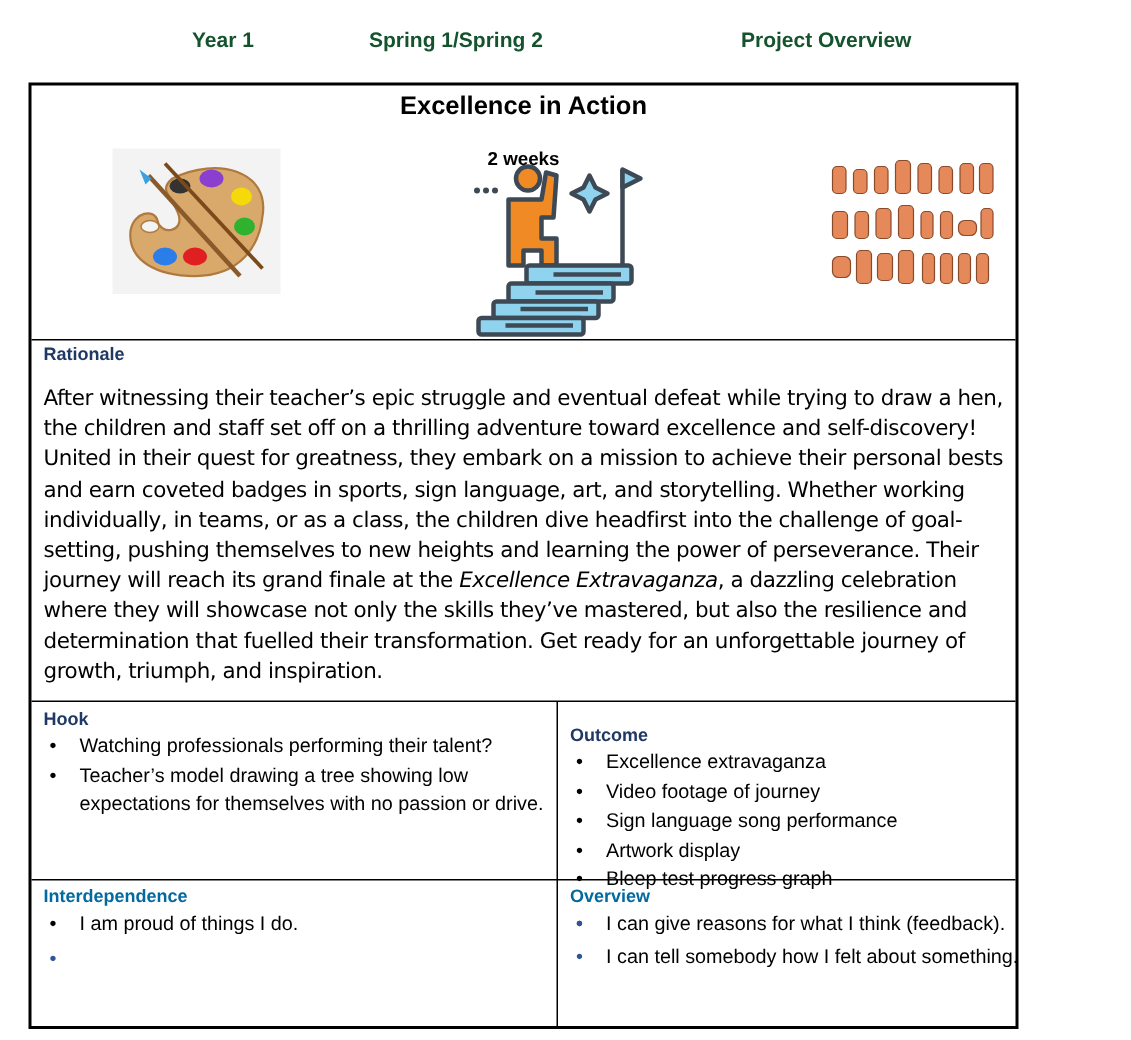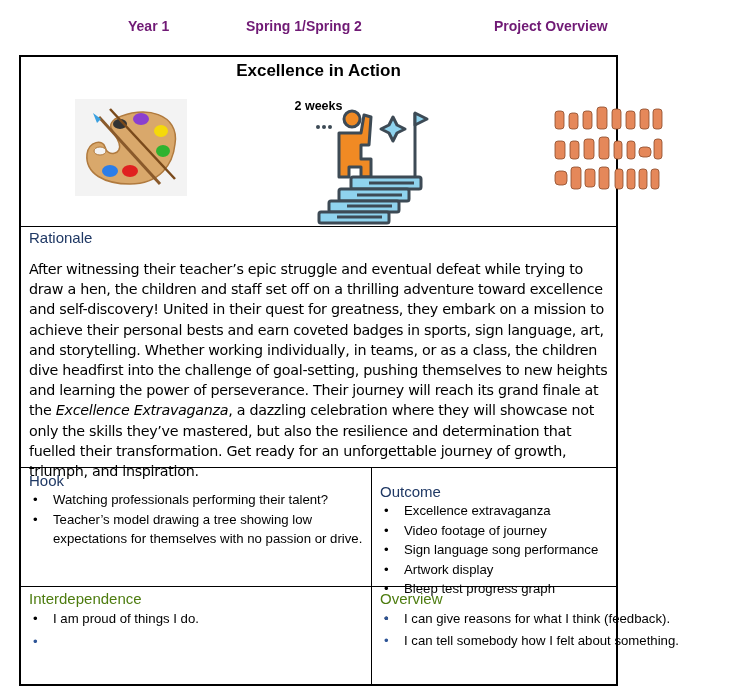--- a/index.html
+++ b/index.html
@@ -1,24 +1,24 @@
 <!DOCTYPE html>
 <html><head>
 <meta charset="utf-8">
 <style>
   html, body { margin: 0; padding: 0; background: #ffffff; }
   body { width: 754px; height: 693px; position: relative; overflow: hidden; font-family: "Liberation Sans", sans-serif; color: #000; }
-  .hdr { position: absolute; top: 18px; font-weight: bold; font-size: 14px; color: #701a75; text-align: right; }
-  .table { position: absolute; left: 19px; top: 55px; width: 599px; height: 631px; border: 2px solid #000; box-sizing: border-box; }
+  .hdr { position: absolute; top: 18px; font-weight: bold; font-size: 14px; color: #14532d; text-align: right; }
+  .table { position: absolute; left: 19px; top: 55px; width: 660px; height: 631px; border: 2px solid #000; box-sizing: border-box; }
   .title-row { position: absolute; left: 0; top: 0; width: 100%; height: 169px; border-bottom: 1px solid #000; }
   .title { position: absolute; left: 0; right: 0; top: 4px; text-align: center; font-weight: bold; font-size: 17px; }
   .subtitle { position: absolute; left: 0; right: 0; top: 29px; text-align: center; font-weight: bold; font-size: 12.5px; margin-top: 13px; }
   .rationale { position: absolute; left: 0; top: 169px; width: 100%; height: 242px; border-bottom: 1px solid #000; box-sizing: border-box; padding: 3px 8px; }
-  .sec-label { font-weight: normal; font-size: 15px; color: #1f3864; }
-  .sec-label.black { color: #4d7c0f; }
+  .sec-label { font-weight: bold; font-size: 12px; color: #1f3864; }
+  .sec-label.black { color: #0369a1; }
   .rat-text { font-family: "DejaVu Sans", sans-serif; font-size: 14.3px; line-height: 20.2px; letter-spacing: -0.3px; margin-top: 13px; }
   .cell { position: absolute; box-sizing: border-box; padding: 3px 8px; }
   .cell ul { list-style: none; margin: 1px 0 0 0; padding: 0; }
   .cell li { position: relative; padding-left: 24px; font-size: 13.2px; line-height: 19.5px; }
   .cell li .bullet { position: absolute; left: 4px; top: 0; }
   .cell li .bullet.blue { color: #2e5597; }
   .vline { position: absolute; left: 350px; width: 1px; background: #000; }
   .hline { position: absolute; left: 0; width: 100%; height: 1px; background: #000; }
   svg { display: block; }
 </style>

